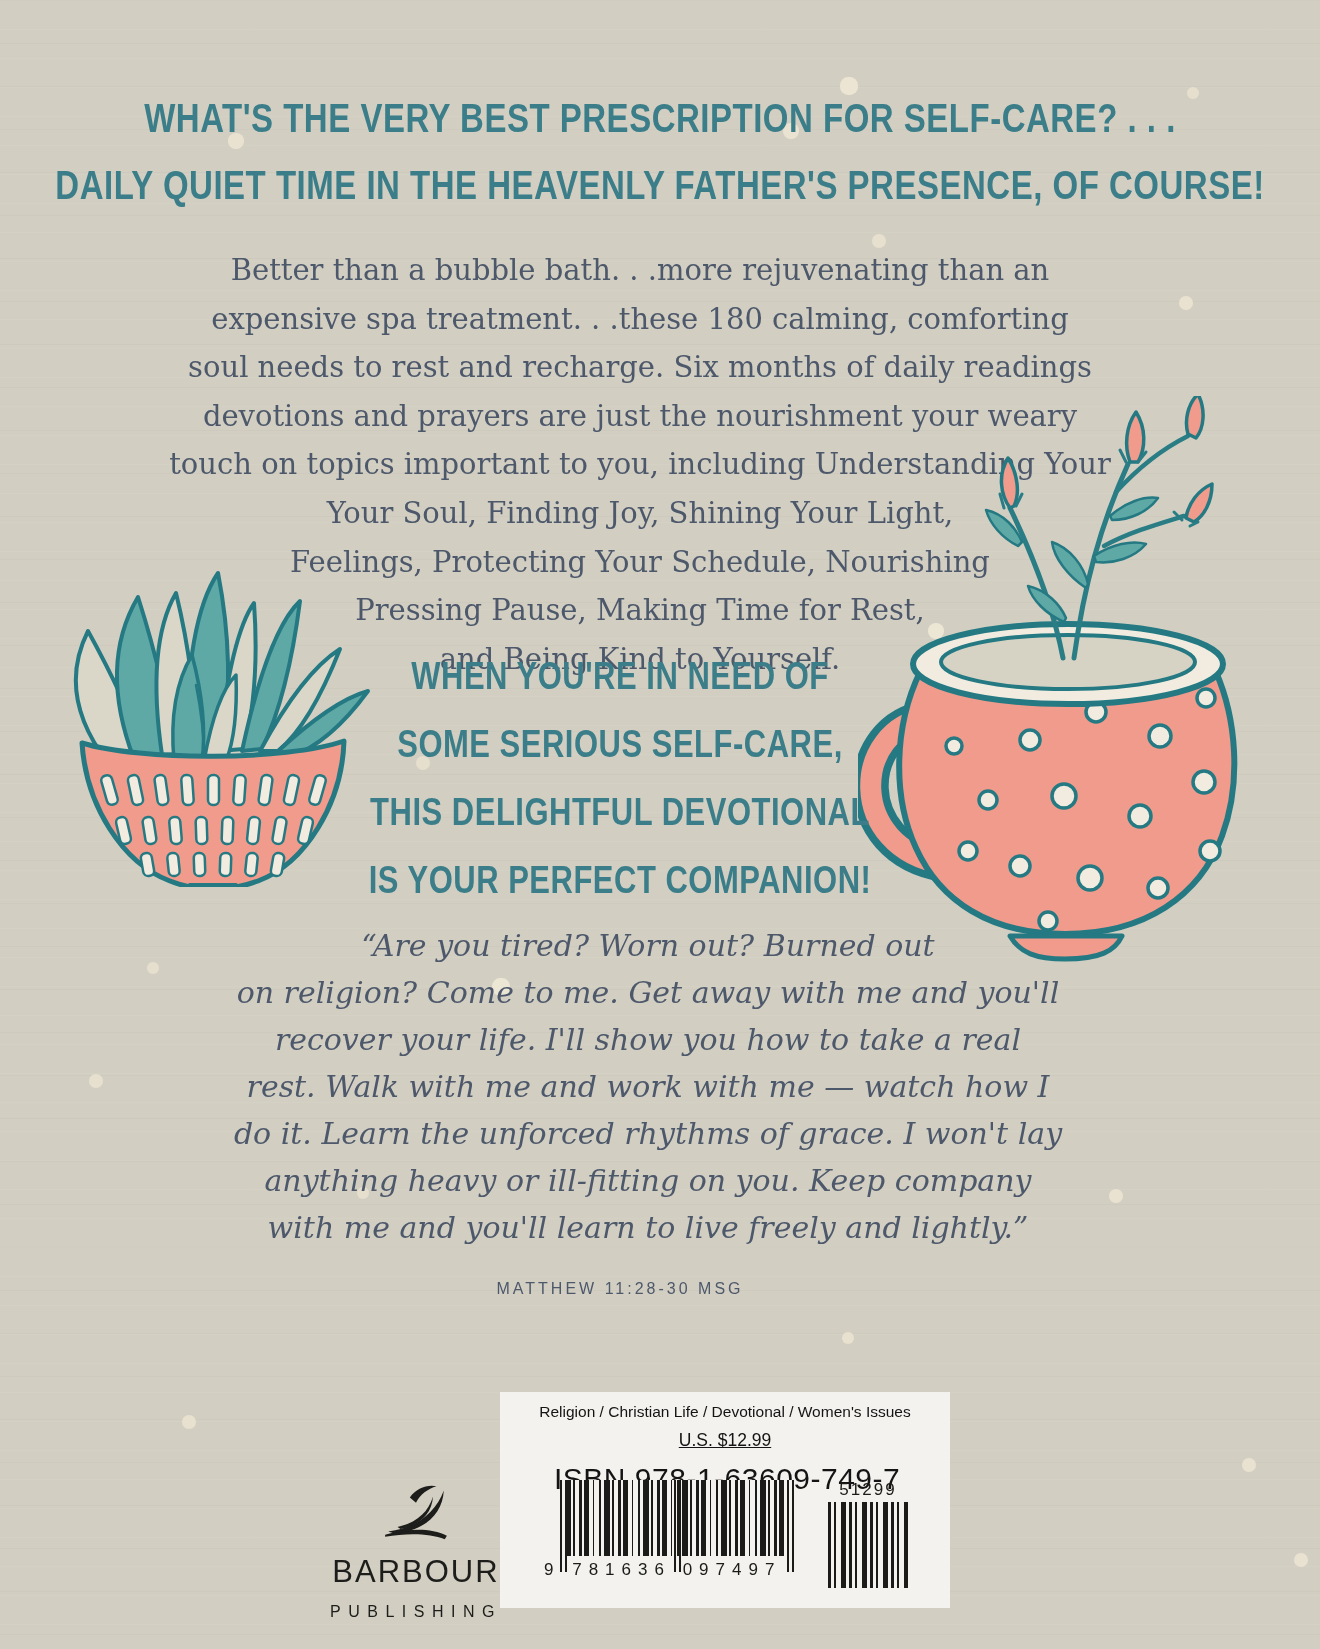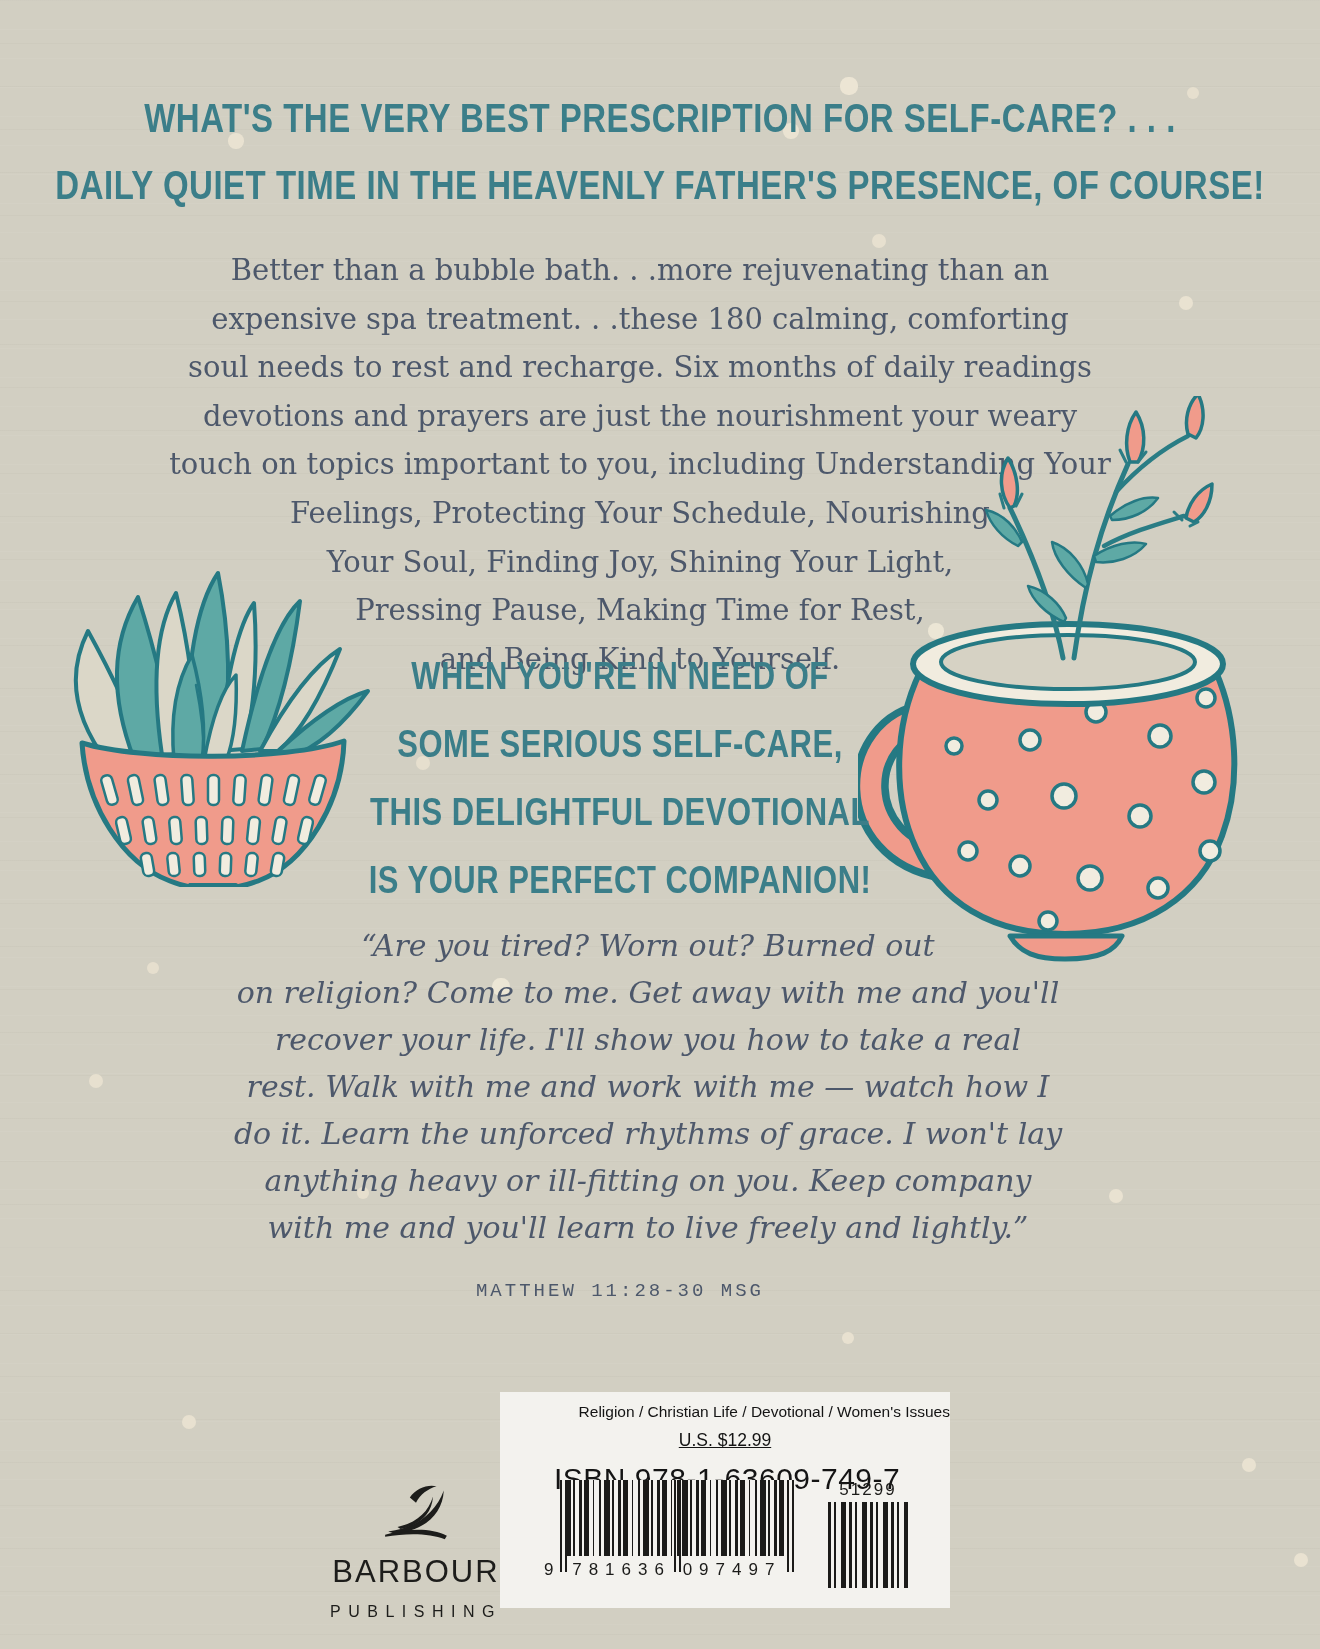--- a/index.html
+++ b/index.html
@@ -23,24 +23,24 @@
       1298px 1557px 0 4px #e9e2d1, 420px 760px 0 4px #e6dfce, 150px 965px 0 3px #e6dfce,
       845px 1335px 0 3px #e8e1d0, 1190px 90px 0 3px #e6dfce, 360px 1190px 0 3px #e6dfce;}
   
   .tealcaps{color:#3b7e89;font-weight:700;letter-spacing:.5px;transform:scaleY(1.24);transform-origin:50% 50%;}
   .headline{top:98px;line-height:54px;font-size:33px;}
   .callout{top:668px;line-height:55px;font-size:31px;}
   
   .booktext{color:#4d586b;font-family:"DejaVu Serif", serif;margin-left:20px;}
   .intro{top:246px;line-height:48.6px;font-size:29px;}
   .quote{top:922px;line-height:47px;font-size:30px;font-style:italic;padding-left:8px;}
-  .attribution{top:1280px;font-family:Liberation Mono, monospace;font-size:19px;letter-spacing:3px;color:#4d586b;font-weight:500;}
+  .attribution{top:1280px;font-family:Liberation Sans, sans-serif;font-size:16px;letter-spacing:3px;color:#4d586b;font-weight:500;}
   
   .panel{left:500px;top:1392px;width:450px;height:216px;background:#f3f2ee;color:#141414;}
-  .panel .cats{position:absolute;top:11px;left:0;width:100%;text-align:right;font-size:15.5px;}
+  .panel .cats{position:absolute;top:11px;left:0;width:100%;text-align:center;font-size:15.5px;}
   .panel .price{position:absolute;top:38px;left:0;width:100%;text-align:center;font-size:17.5px;text-decoration:underline;}
   .panel .isbn{position:absolute;top:63px;left:54px;font-size:30px;letter-spacing:.5px;margin-top:7px;}
   .ean{position:absolute;left:54px;top:88px;width:246px;height:104px;}
   .ean .bars{position:absolute;left:6px;top:0;width:234px;height:76px;
     background:repeating-linear-gradient(90deg,#1b1b19 0 2px,#f3f2ee 2px 5px,#1b1b19 5px 11px,#f3f2ee 11px 13px,#1b1b19 13px 15px,#f3f2ee 15px 19px,#1b1b19 19px 22px,#f3f2ee 22px 24px,#1b1b19 24px 29px,#f3f2ee 29px 33px,#1b1b19 33px 34px,#f3f2ee 34px 39px);}
   .ean .guard{position:absolute;top:0;width:2px;height:92px;background:#1b1b19;}
   .g1{left:6px}.g2{left:11px}.g3{left:120px}.g4{left:125px}.g5{left:233px}.g6{left:238px}
   .ean .digits{position:absolute;left:-10px;top:80px;width:260px;font-size:17px;letter-spacing:7px;font-family:"Liberation Sans",sans-serif;color:#1b1b19;}
   .addon{position:absolute;left:326px;top:88px;width:84px;height:110px;}
   .addon .code{position:absolute;top:0;left:0;width:100%;text-align:center;font-size:17px;letter-spacing:2px;color:#1b1b19;}
@@ -62,22 +62,22 @@
     <div>WHAT'S THE VERY BEST PRESCRIPTION FOR SELF-CARE? . . .</div>
     <div>DAILY QUIET TIME IN THE HEAVENLY FATHER'S PRESENCE, OF COURSE!</div>
   </header>
 
   <section class="abs centerline booktext intro">
     <div>Better than a bubble bath. . .more rejuvenating than an</div>
     <div>expensive spa treatment. . .these 180 calming, comforting</div>
     <div>soul needs to rest and recharge. Six months of daily readings</div>
     <div>devotions and prayers are just the nourishment your weary</div>
     <div>touch on topics important to you, including Understanding Your</div>
+    <div>Your Soul, Finding Joy, Shining Your Light,</div>
     <div>Feelings, Protecting Your Schedule, Nourishing</div>
-    <div>Your Soul, Finding Joy, Shining Your Light,</div>
     <div>Pressing Pause, Making Time for Rest,</div>
     <div>and Being Kind to Yourself.</div>
   </section>
 
   <svg class="abs" style="left:46px;top:535px;" width="334" height="352" viewBox="0 0 334 352" aria-hidden="true">
     <g stroke-linejoin="round" stroke-linecap="round">
 
       <path d="M62 228 Q10 160 42 96 Q80 165 100 222 Z" fill="#dbd7c8" stroke="#257983" stroke-width="4"></path>
       <path d="M88 224 Q52 130 92 62 Q120 150 128 220 Z" fill="#5ea9a5" stroke="#257983" stroke-width="4"></path>
       <path d="M116 220 Q100 110 130 58 Q150 140 150 218 Z" fill="#dbd7c8" stroke="#257983" stroke-width="4"></path>

